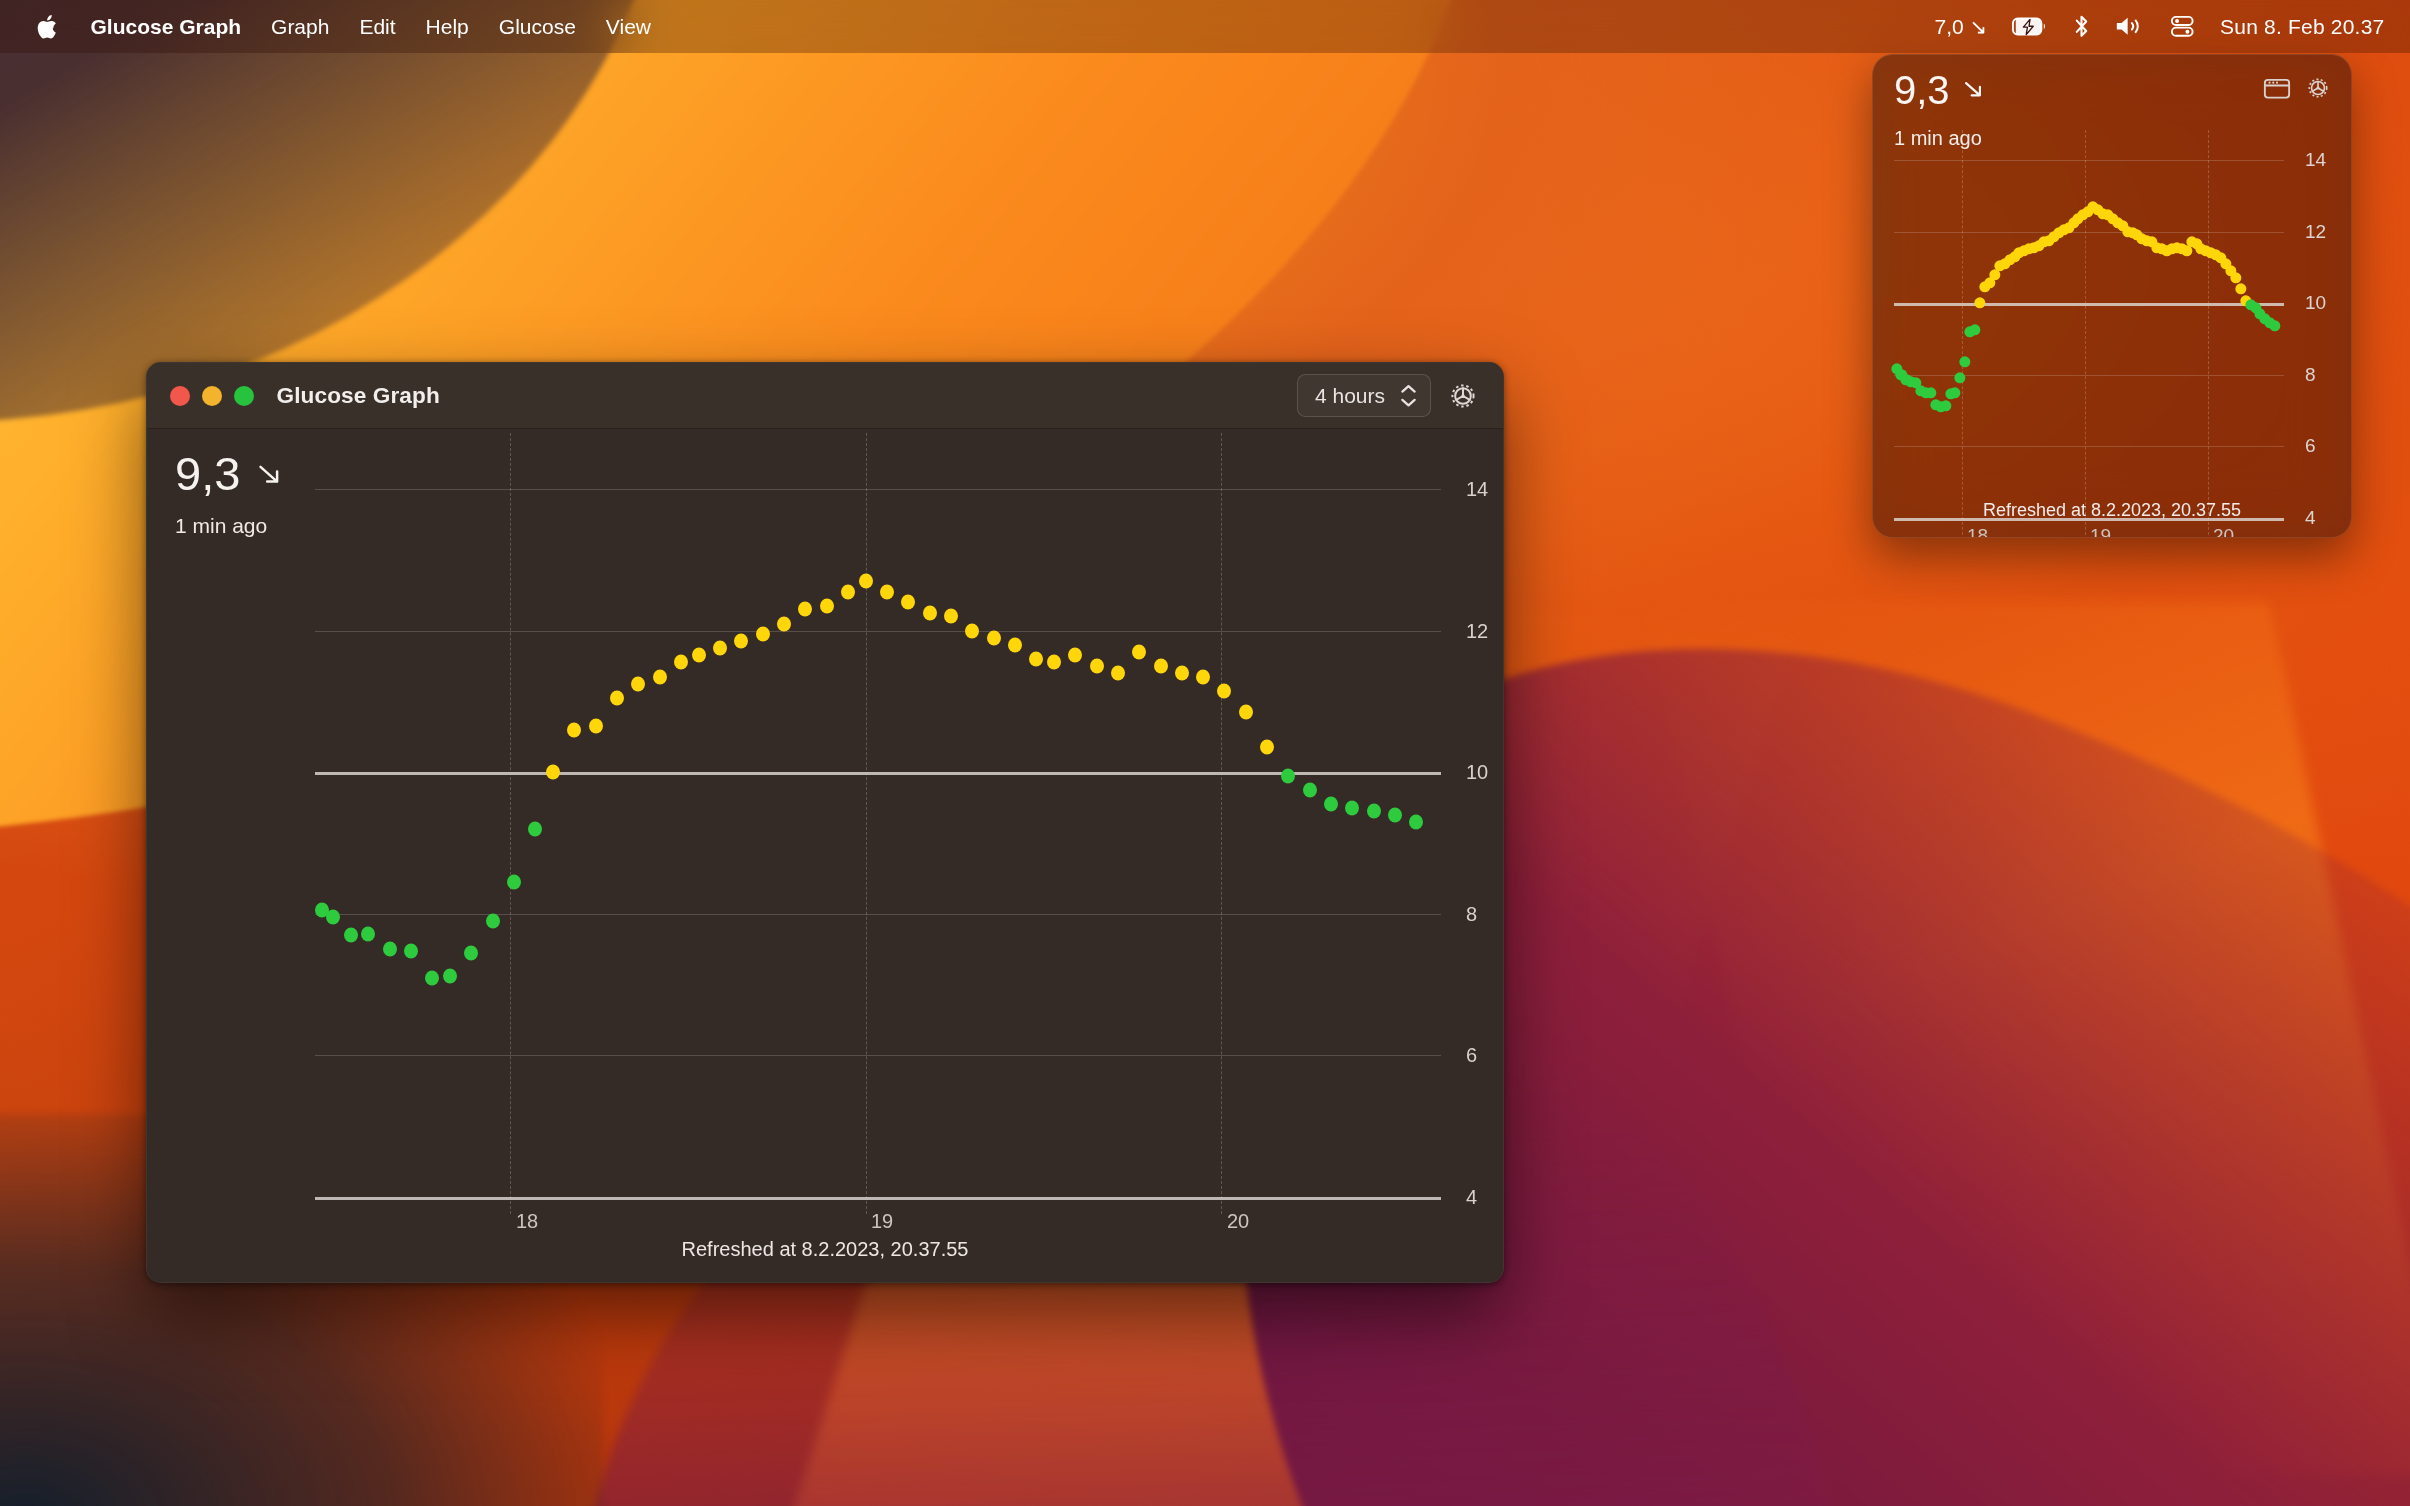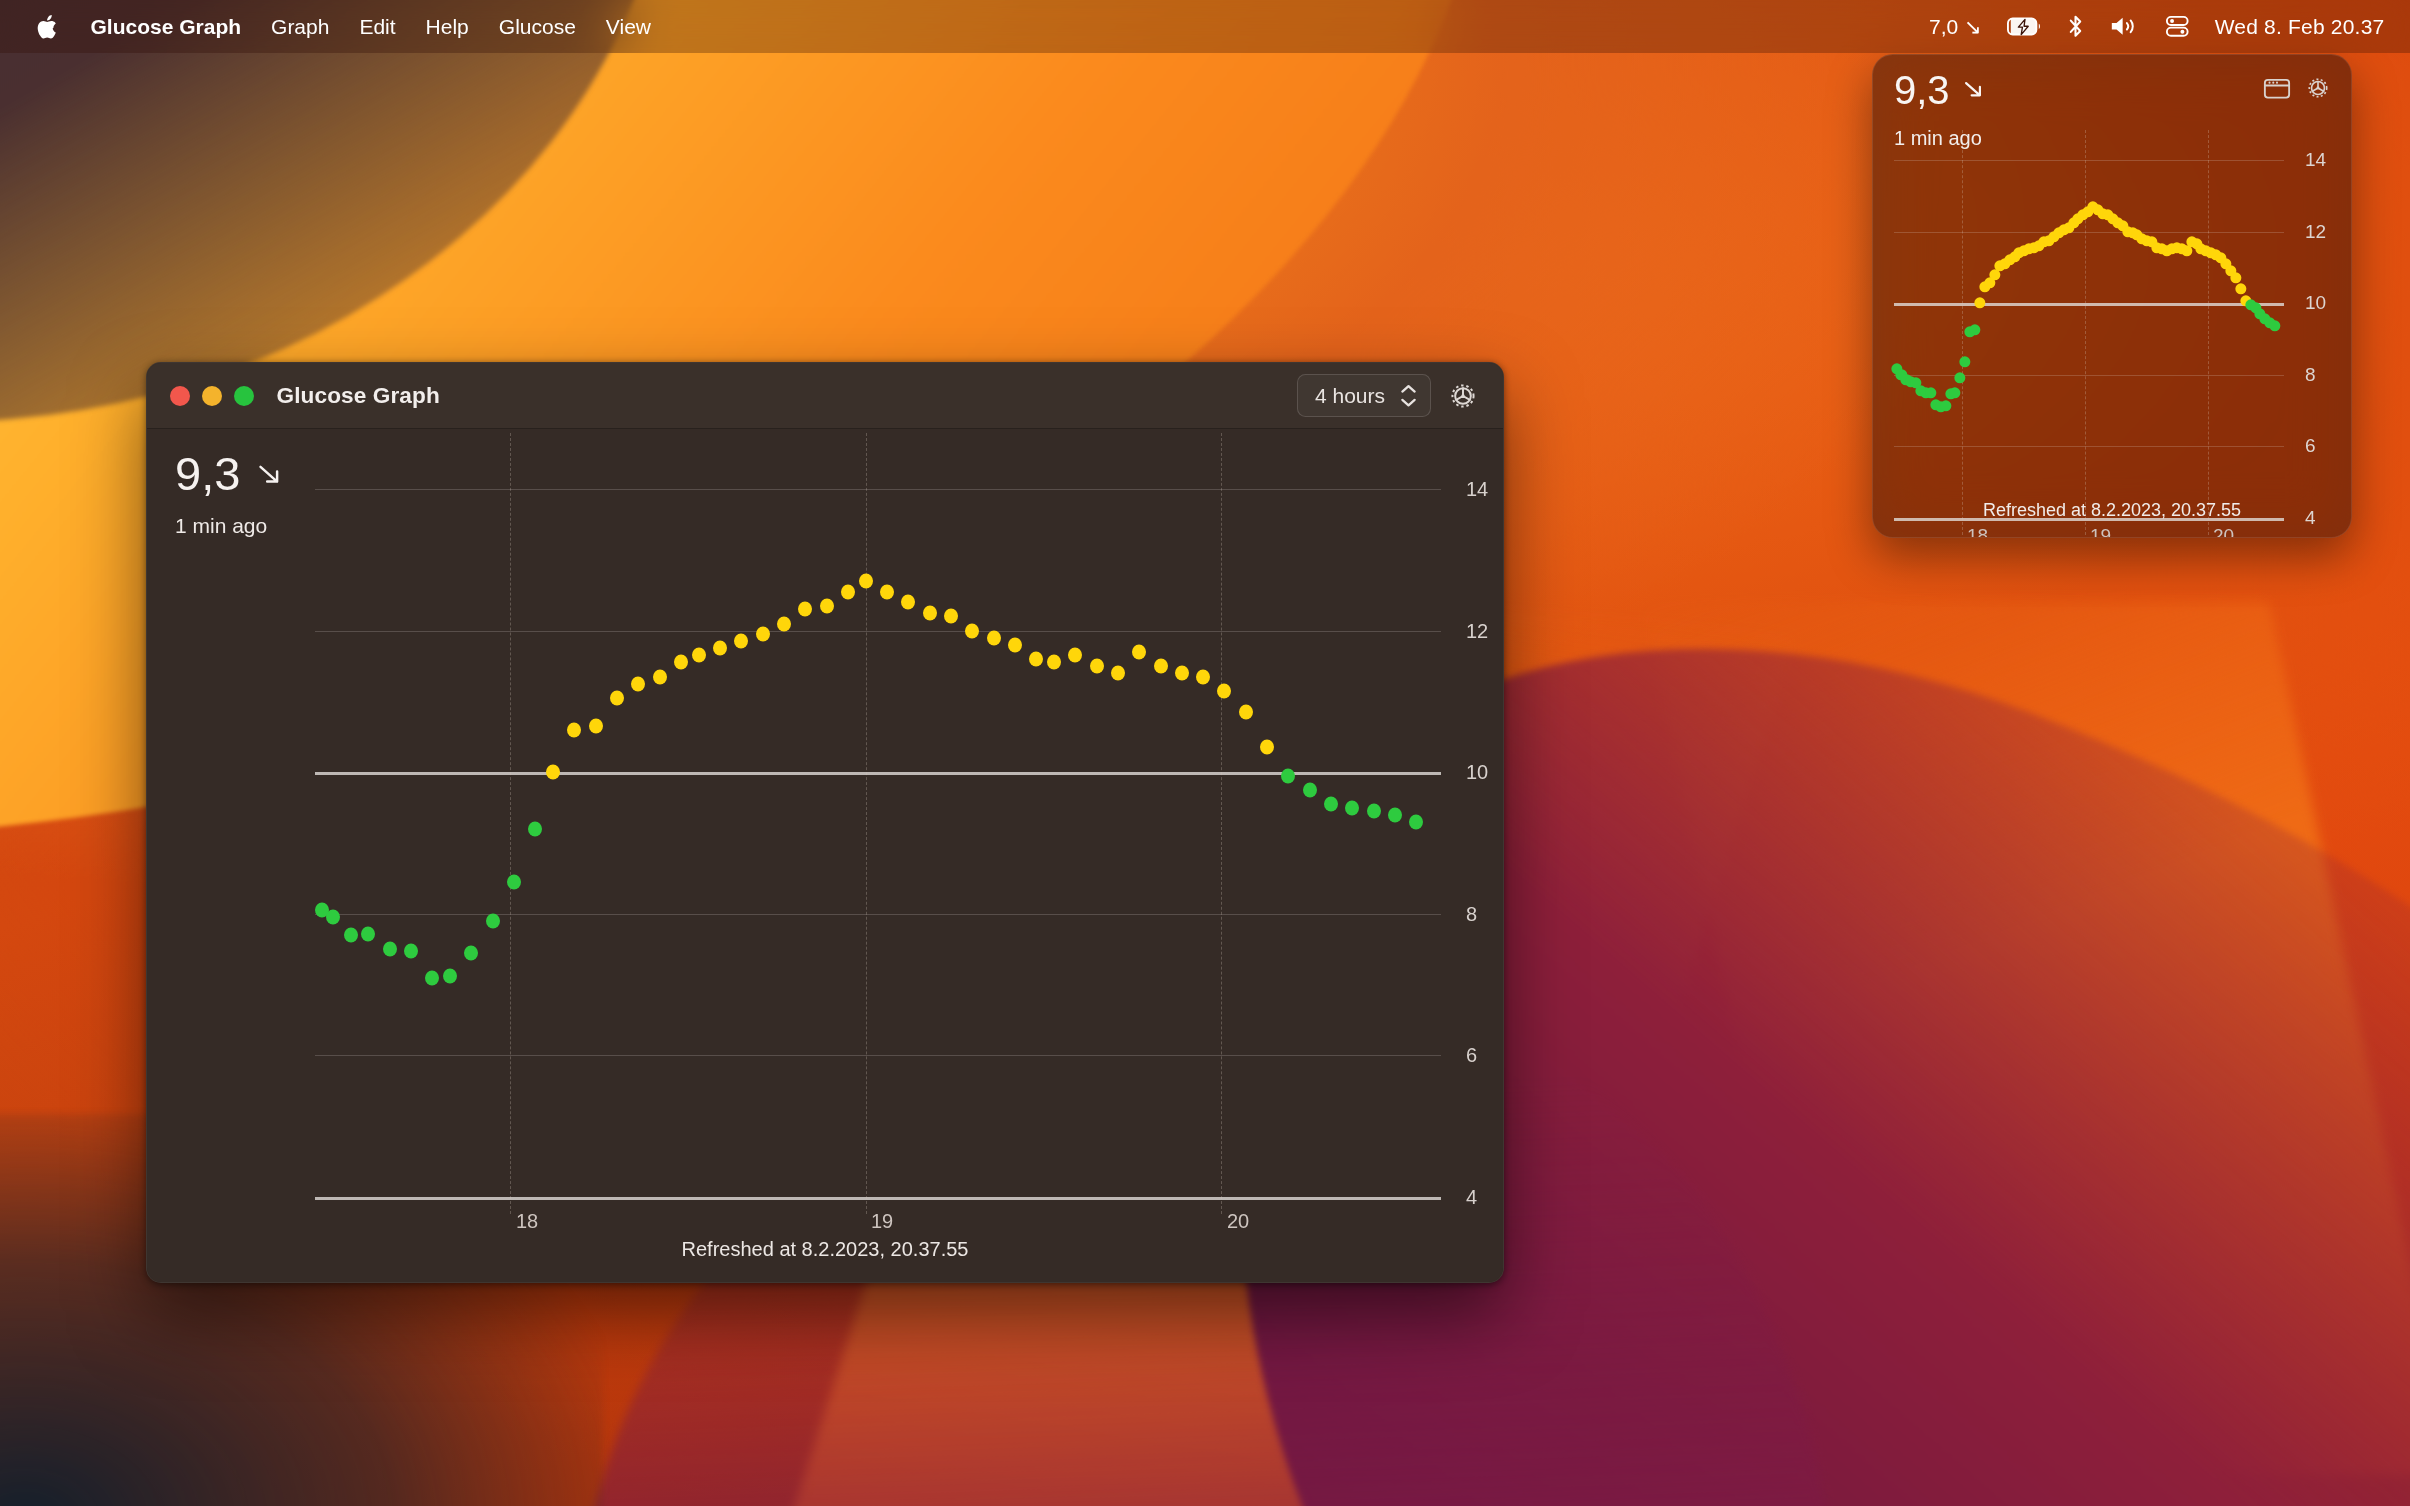--- a/index.html
+++ b/index.html
@@ -321,21 +321,21 @@
 
     <div class="mb-icon">
       <svg width="24.5" height="22.6" viewBox="0 0 26 24" aria-hidden="true">
         <rect x="2" y="2" width="22" height="8.6" rx="4.3" fill="none" stroke="#ffffff" stroke-width="2"></rect>
         <circle cx="7.5" cy="6.3" r="2.1" fill="#ffffff"></circle>
         <rect x="2" y="13.4" width="22" height="8.6" rx="4.3" fill="none" stroke="#ffffff" stroke-width="2"></rect>
         <circle cx="18.5" cy="17.7" r="2.1" fill="#ffffff"></circle>
       </svg>
     </div>
 
-    <div class="mb-clock">Wed 8. Feb  20.37</div>
+    <div class="mb-clock">Sun 8. Feb  20.37</div>
   </div>
 </div>
 
 <div class="win">
 
   <div class="titlebar">
     <div class="tl-group">
       <div class="tl red"></div>
       <div class="tl yellow"></div>
       <div class="tl green"></div>

